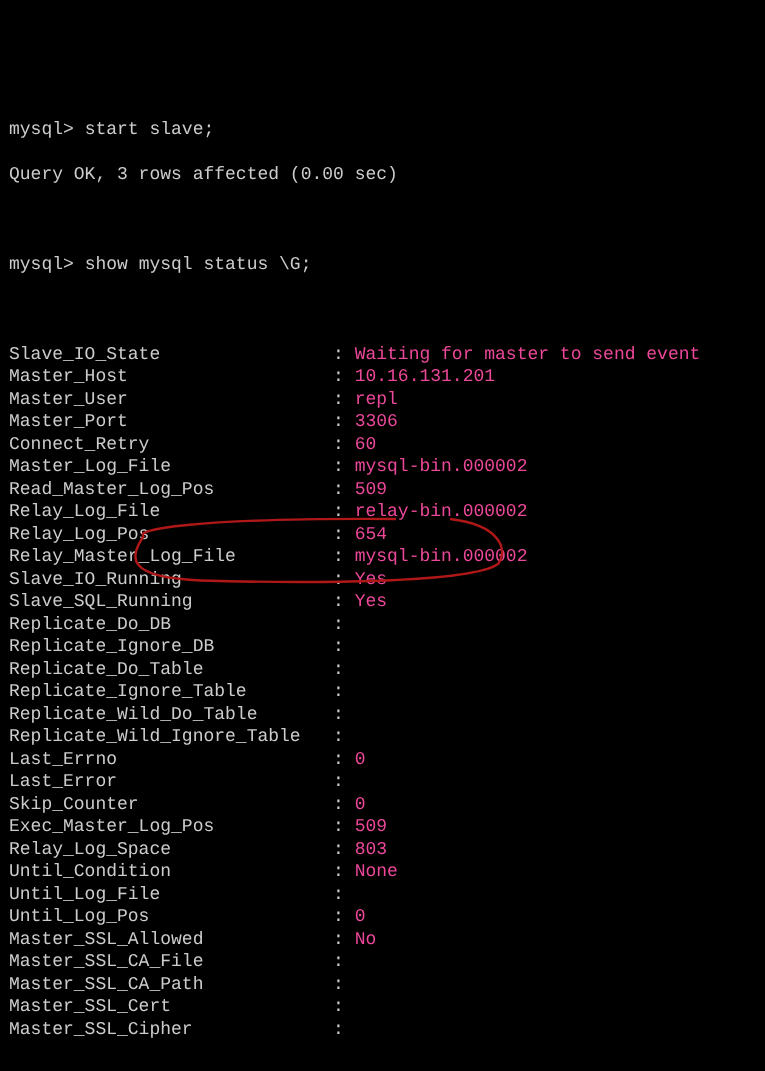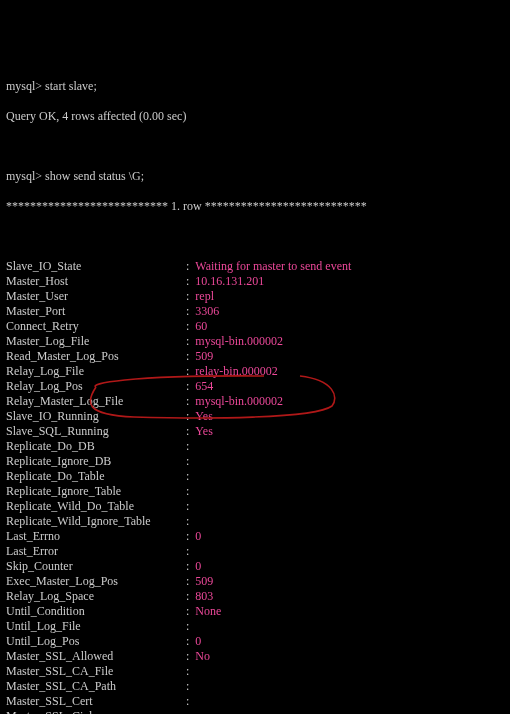--- a/index.html
+++ b/index.html
@@ -7,21 +7,21 @@
       color: #cccccc;
       font-family: "Courier New", monospace;
       font-size: 12px;
       line-height: 15px;
       margin: 0;
       padding: 4px 6px;
       width: 510px;
       box-sizing: border-box;
       white-space: pre;
     }
-    .line { display: block; font-family: Liberation Serif, serif; }
+    .line { display: block; }
     .label { display: inline-block; width: 30ch; text-align: left; }
     .colon { color: #cccccc; }
     .val { color: #ec4899; margin-left: 1ch; }
     .row { display: block; }
     .highlight-wrap {
       position: relative;
       display: block;
     }
     .circle-svg {
       position: absolute;
@@ -30,24 +30,23 @@
       pointer-events: none;
     }
   </style>
 </head>
 <body>
 
 
 
 <div>
 <span class="line"><span>mysql&gt;</span> <span>start slave;</span></span>
-<span class="line">Query OK, 4 rows affected (0.00 sec)</span>
+<span class="line">Query OK, 3 rows affected (0.00 sec)</span>
 <span class="line"> </span>
-<span class="line"><span>mysql&gt;</span> <span>show send status \G;</span></span>
-<span class="line"><span>***************************</span><span> 1. row </span><span>***************************</span></span>
+<span class="line"><span>mysql&gt;</span> <span>show mysql status \G;</span></span>
 <div class="highlight-wrap">
 <svg class="circle-svg" width="270" height="70" style="top: 133px;">
   <path d="M 12 25 C 5 22, 40 13, 180 14 M 12 25 C 2 40, 0 53, 50 55 C 120 57, 230 57, 248 44 C 255 35, 250 18, 216 14" stroke="#b01818" stroke-width="1.6" fill="none"></path>
 </svg>
 <div id="fields-container"><span class="line row"><span class="label">Slave_IO_State</span><span class="colon">:</span><span class="val">Waiting for master to send event</span></span><span class="line row"><span class="label">Master_Host</span><span class="colon">:</span><span class="val">10.16.131.201</span></span><span class="line row"><span class="label">Master_User</span><span class="colon">:</span><span class="val">repl</span></span><span class="line row"><span class="label">Master_Port</span><span class="colon">:</span><span class="val">3306</span></span><span class="line row"><span class="label">Connect_Retry</span><span class="colon">:</span><span class="val">60</span></span><span class="line row"><span class="label">Master_Log_File</span><span class="colon">:</span><span class="val">mysql-bin.000002</span></span><span class="line row"><span class="label">Read_Master_Log_Pos</span><span class="colon">:</span><span class="val">509</span></span><span class="line row"><span class="label">Relay_Log_File</span><span class="colon">:</span><span class="val">relay-bin.000002</span></span><span class="line row"><span class="label">Relay_Log_Pos</span><span class="colon">:</span><span class="val">654</span></span><span class="line row"><span class="label">Relay_Master_Log_File</span><span class="colon">:</span><span class="val">mysql-bin.000002</span></span><span class="line row"><span class="label">Slave_IO_Running</span><span class="colon">:</span><span class="val">Yes</span></span><span class="line row"><span class="label">Slave_SQL_Running</span><span class="colon">:</span><span class="val">Yes</span></span><span class="line row"><span class="label">Replicate_Do_DB</span><span class="colon">:</span></span><span class="line row"><span class="label">Replicate_Ignore_DB</span><span class="colon">:</span></span><span class="line row"><span class="label">Replicate_Do_Table</span><span class="colon">:</span></span><span class="line row"><span class="label">Replicate_Ignore_Table</span><span class="colon">:</span></span><span class="line row"><span class="label">Replicate_Wild_Do_Table</span><span class="colon">:</span></span><span class="line row"><span class="label">Replicate_Wild_Ignore_Table</span><span class="colon">:</span></span><span class="line row"><span class="label">Last_Errno</span><span class="colon">:</span><span class="val">0</span></span><span class="line row"><span class="label">Last_Error</span><span class="colon">:</span></span><span class="line row"><span class="label">Skip_Counter</span><span class="colon">:</span><span class="val">0</span></span><span class="line row"><span class="label">Exec_Master_Log_Pos</span><span class="colon">:</span><span class="val">509</span></span><span class="line row"><span class="label">Relay_Log_Space</span><span class="colon">:</span><span class="val">803</span></span><span class="line row"><span class="label">Until_Condition</span><span class="colon">:</span><span class="val">None</span></span><span class="line row"><span class="label">Until_Log_File</span><span class="colon">:</span></span><span class="line row"><span class="label">Until_Log_Pos</span><span class="colon">:</span><span class="val">0</span></span><span class="line row"><span class="label">Master_SSL_Allowed</span><span class="colon">:</span><span class="val">No</span></span><span class="line row"><span class="label">Master_SSL_CA_File</span><span class="colon">:</span></span><span class="line row"><span class="label">Master_SSL_CA_Path</span><span class="colon">:</span></span><span class="line row"><span class="label">Master_SSL_Cert</span><span class="colon">:</span></span><span class="line row"><span class="label">Master_SSL_Cipher</span><span class="colon">:</span></span></div>
 </div>
 
 
 
 

